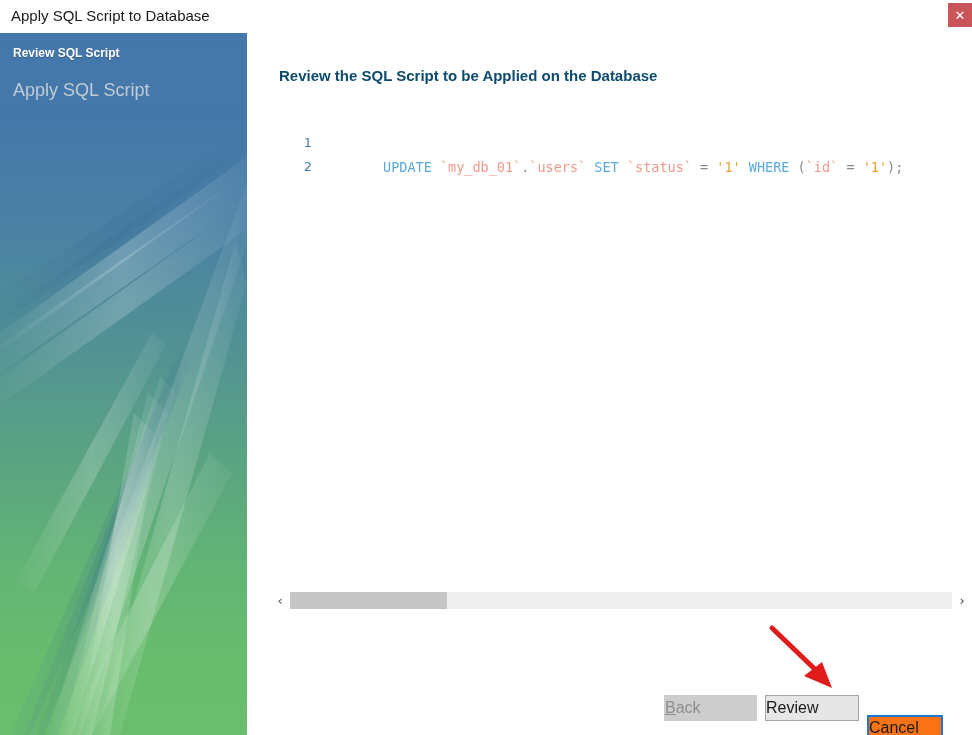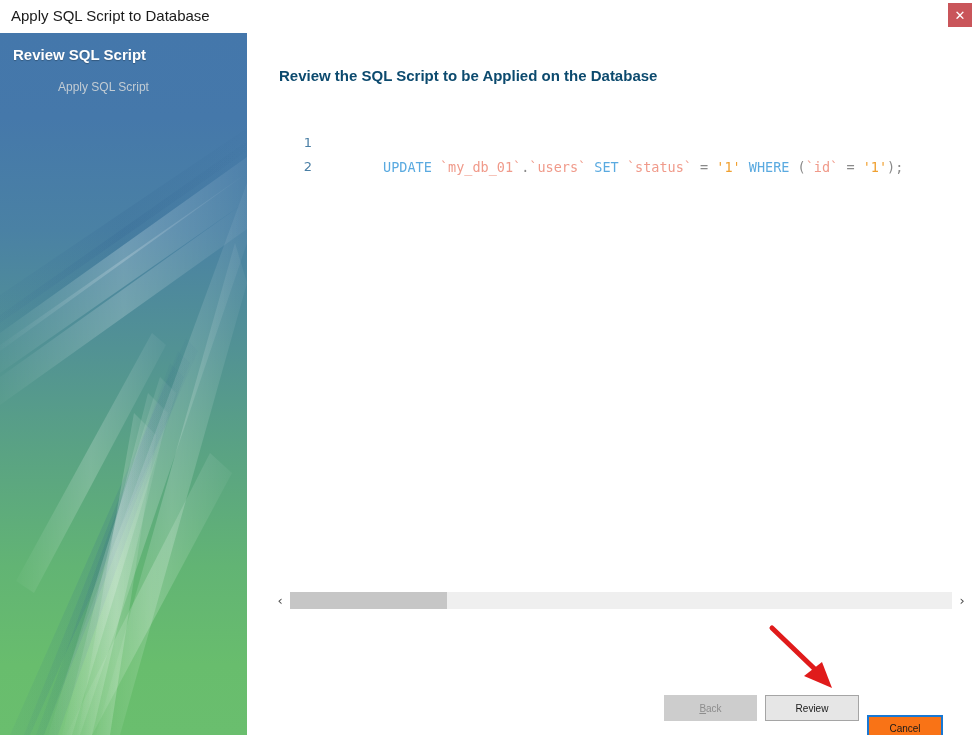--- a/index.html
+++ b/index.html
@@ -67,30 +67,29 @@
     width: 247px; height: 702px;
     pointer-events: none;
   }
   .step {
     position: absolute;
     left: 13px;
     white-space: nowrap;
   }
   #step-review {
     top: 13px;
-    font-size: 15px;
+    font-size: 12px;
     font-weight: bold;
     color: #ffffff;
     text-shadow: 0 1px 1px rgba(0,0,0,0.25);
   }
   #step-apply {
     top: 47px;
-    font-size: 12px;
+    font-size: 18px;
     color: #c2ccd4;
-    margin-left: 45px;
   }
 
   
   #content {
     position: absolute;
     left: 247px; top: 33px;
     width: 725px; height: 702px;
     background: #ffffff;
   }
   #page-heading {
@@ -173,25 +172,25 @@
     left: 0; top: 0;
     width: 157px; height: 17px;
     background: #c6c6c6;
     cursor: pointer;
   }
 
   
   .btn {
     position: absolute;
     height: 26px;
-    font-size: 10px;
+    font-size: 16px;
     font-family: "Liberation Sans", sans-serif;
     display: flex;
     align-items: center;
-    justify-content: center;
+    justify-content: flex-start;
     box-sizing: border-box;
     cursor: pointer;
     color: #1a1a1a;
   }
   #btn-back {
     left: 417px; top: 662px;
     width: 93px;
     background: #cdcdcd;
     border: 1px solid #cdcdcd;
     color: #8d8d8d;

